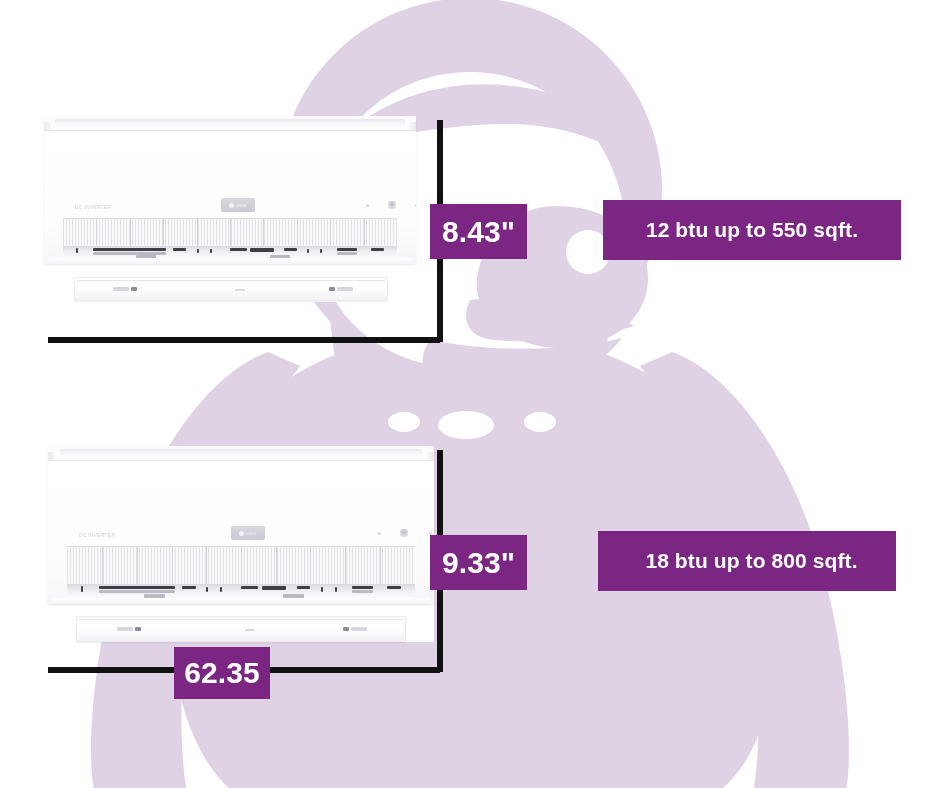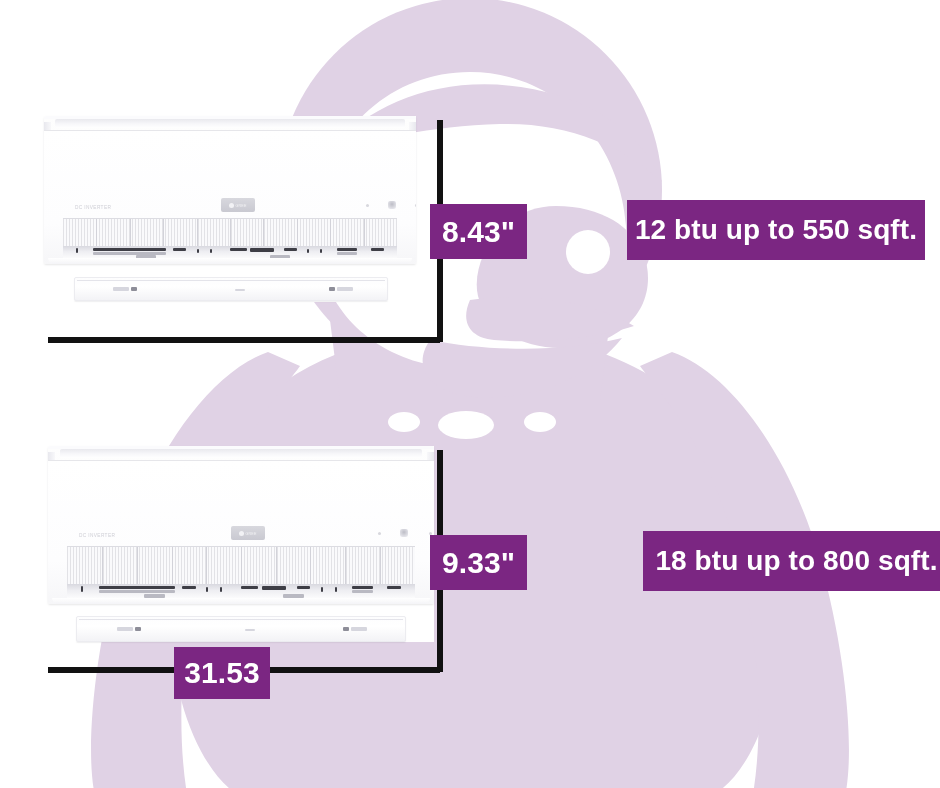--- a/index.html
+++ b/index.html
@@ -47,22 +47,21 @@
     color: #ffffff;
     font-weight: bold;
     letter-spacing: 0.1px;
     box-sizing: border-box;
   }
   .chip-dim {
     font-size: 30px;
     padding: 0 12px;
   }
   .chip-cap {
-    font-size: 28px;
-    margin-left: 24px;
+    font-size: 21px;
   }
 
   
   .ac-unit {
     position: absolute;
     background: #ffffff;
   }
   .ac-body {
     position: absolute;
     left: 0;
@@ -457,17 +456,17 @@
       <div class="ac-bar-mark" style="left:40px;  top:10px; width:16px; height:4px;"></div>
       <div class="ac-bar-mark-dark" style="left:58px;  top:10px; width:6px;  height:4px;"></div>
       <div class="ac-bar-mark" style="left:168px; top:12px; width:10px; height:2px;"></div>
       <div class="ac-bar-mark-dark" style="left:266px; top:10px; width:6px;  height:4px;"></div>
       <div class="ac-bar-mark" style="left:274px; top:10px; width:16px; height:4px;"></div>
     </div>
   </div>
 
   <div class="chip chip-dim" style="left:430px; top:535px; width:97px; height:55px; background:#7B2682;">9.33"</div>
 
-  <div class="chip chip-dim" style="left:174px; top:647px; width:96px; height:52px; background:#7B2682;">31.53</div>
-
-  <div class="chip chip-cap" style="left:619px; top:531px; width:298px; height:60px; background:#7B2682;padding-left:9px;">18 btu up to 800 sqft.</div>
+  <div class="chip chip-dim" style="left:174px; top:647px; width:96px; height:52px; background:#7B2682;">62.35</div>
+
+  <div class="chip chip-cap" style="left:598px; top:531px; width:298px; height:60px; background:#7B2682;padding-left:9px;">18 btu up to 800 sqft.</div>
 
 </div>
 
 </body></html>

